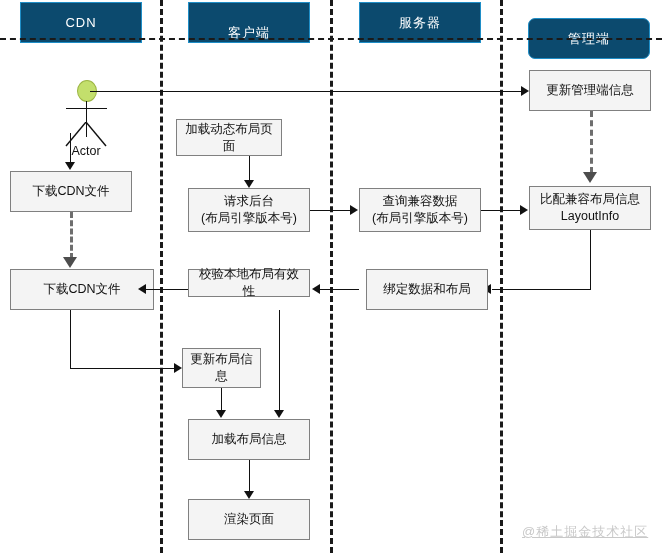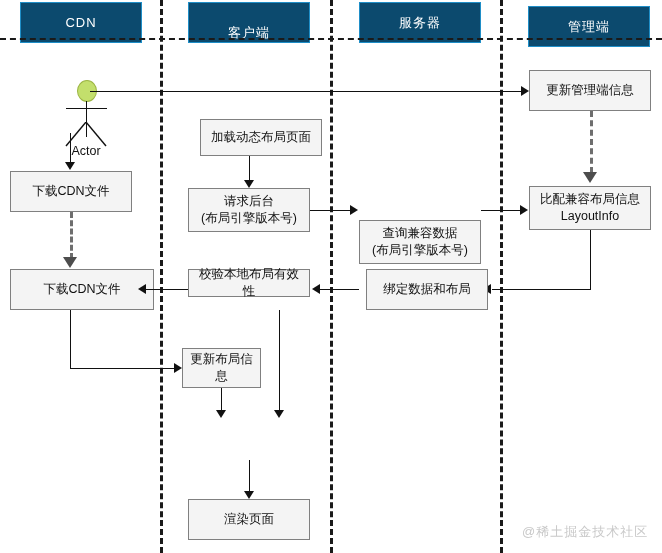--- a/index.html
+++ b/index.html
@@ -138,21 +138,21 @@
 
   <div class="lane-header" style="left:20px;  top:2px; width:122px;">
     <span>CDN</span>
   </div>
   <div class="lane-header" style="left:188px; top:2px; width:122px;align-items:flex-end;">
     <span>客户端</span>
   </div>
   <div class="lane-header" style="left:359px; top:2px; width:122px;">
     <span>服务器</span>
   </div>
-  <div class="lane-header" style="left:528px; top:6px; width:122px;">
+  <div class="lane-header" style="left:528px; top:18px; width:122px;border-radius:7px;">
     <span>管理端</span>
   </div>
 
   <div class="header-rule" style="top:38px;"></div>
 
   <div class="lane-divider" style="left:160px;"></div>
   <div class="lane-divider" style="left:330px;"></div>
   <div class="lane-divider" style="left:500px;"></div>
 
   <div id="actor-group" style="left:16px; top:0; width:140px; height:130px;margin-top:32px;">
@@ -179,32 +179,32 @@
 
   <div class="v-line dashed" style="left:70px; top:212px; height:47px;"></div>
   <div class="arrow-head arrow-down thick" style="left:63px; top:257px;"></div>
 
   <div class="node" style="left:10px; top:269px; width:144px; height:41px;">下载CDN文件</div>
 
   <div class="v-line" style="left:70px; top:310px; height:58px;"></div>
   <div class="h-line" style="left:70px; top:368px; width:105px;"></div>
   <div class="arrow-head arrow-right" style="left:174px; top:363px;"></div>
 
-  <div class="node" style="left:200px; top:119px; width:122px; height:37px;">加载动态布局页面</div>
+  <div class="node" style="left:176px; top:119px; width:106px; height:37px;">加载动态布局页面</div>
 
   <div class="v-line" style="left:249px; top:156px; height:25px;"></div>
   <div class="arrow-head arrow-down" style="left:244px; top:180px;"></div>
 
   <div class="node" style="left:188px; top:188px; width:122px; height:44px;">请求后台
 (布局引擎版本号)</div>
 
   <div class="h-line" style="left:310px; top:210px; width:41px;"></div>
   <div class="arrow-head arrow-right" style="left:350px; top:205px;"></div>
 
-  <div class="node" style="left:359px; top:188px; width:122px; height:44px;margin-top:32px;">查询兼容数据
+  <div class="node" style="left:359px; top:188px; width:122px; height:44px;">查询兼容数据
 (布局引擎版本号)</div>
 
   <div class="h-line" style="left:481px; top:210px; width:40px;"></div>
   <div class="arrow-head arrow-right" style="left:520px; top:205px;"></div>
 
   <div class="node" style="left:529px; top:70px; width:122px; height:41px;text-align:right;">更新管理端信息</div>
 
   <div class="v-line dashed" style="left:590px; top:111px; height:62px;"></div>
   <div class="arrow-head arrow-down thick" style="left:583px; top:172px;"></div>
 
@@ -226,21 +226,22 @@
   <div class="arrow-head arrow-left" style="left:138px; top:284px;"></div>
 
   <div class="node" style="left:182px; top:348px; width:79px; height:40px;">更新布局信息</div>
 
   <div class="v-line" style="left:279px; top:310px; height:101px;"></div>
   <div class="arrow-head arrow-down" style="left:274px; top:410px;"></div>
 
   <div class="v-line" style="left:221px; top:388px; height:23px;"></div>
   <div class="arrow-head arrow-down" style="left:216px; top:410px;"></div>
 
+  <div class="node" style="left:188px; top:419px; width:122px; height:41px;">加载布局信息</div>
 
   <div class="v-line" style="left:249px; top:460px; height:32px;"></div>
   <div class="arrow-head arrow-down" style="left:244px; top:491px;"></div>
 
   <div class="node" style="left:188px; top:499px; width:122px; height:41px;">渲染页面</div>
 
-  <div id="watermark" style="left:522px; top:523px;">@稀土掘金技术社区</div>
+  <div id="watermark" style="left:522px; top:523px;text-decoration:underline;">@稀土掘金技术社区</div>
 
 </div>
 
 </body></html>

